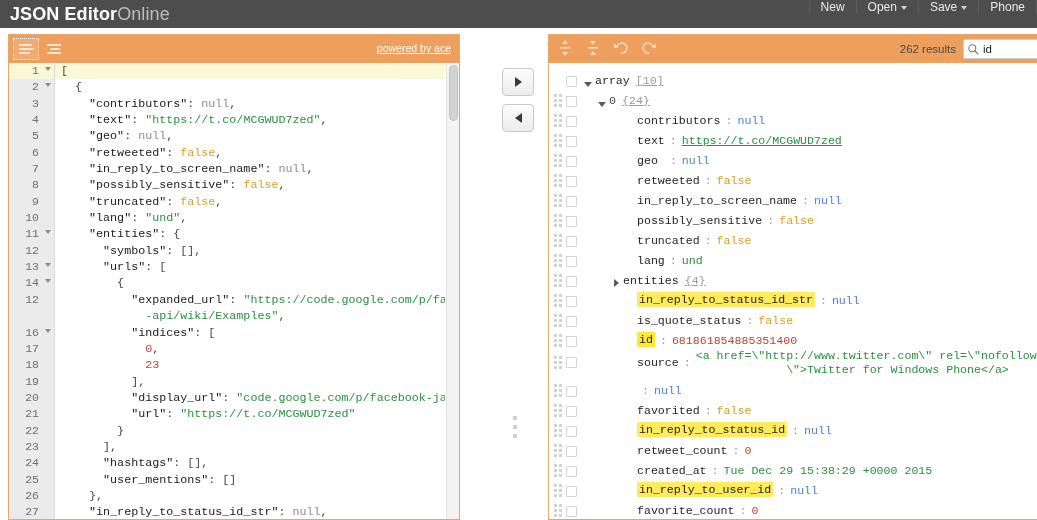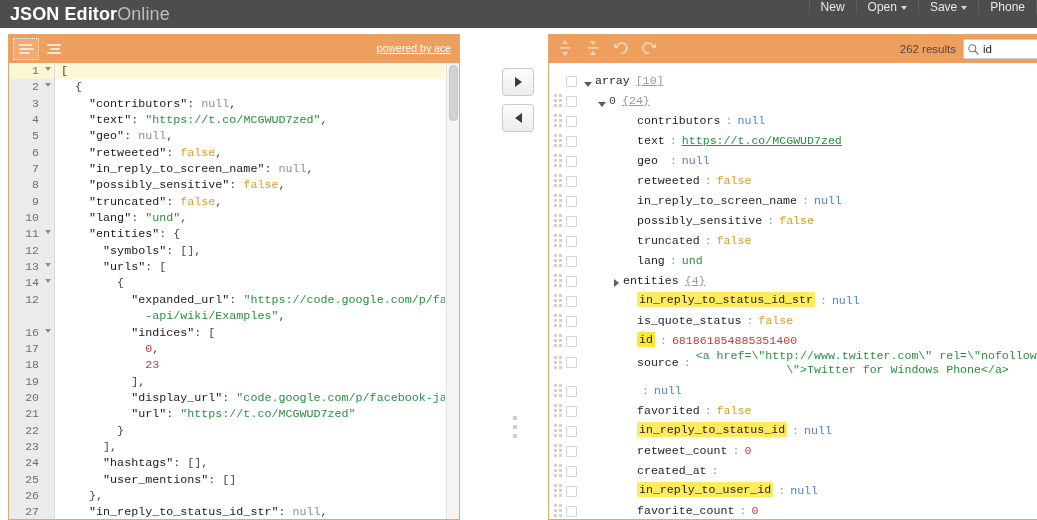--- a/index.html
+++ b/index.html
@@ -718,20 +718,21 @@
             <b></b>
             <b></b>
             <b></b>
             <b></b>
           </span>
           <span class="chk"></span>
           <span style="display: inline-block; width: 42px; flex: 0 0 auto;"></span>
           <span class="exp"></span>
           <span class="tkey">created_at</span>
           <span class="colon">:</span>
+          <span class="tval v-str">Tue Dec 29 15:38:29 +0000 2015</span>
         </div>
         <div class="trow">
           <span class="drag">
             <b></b>
             <b></b>
             <b></b>
             <b></b>
             <b></b>
             <b></b>
           </span>

